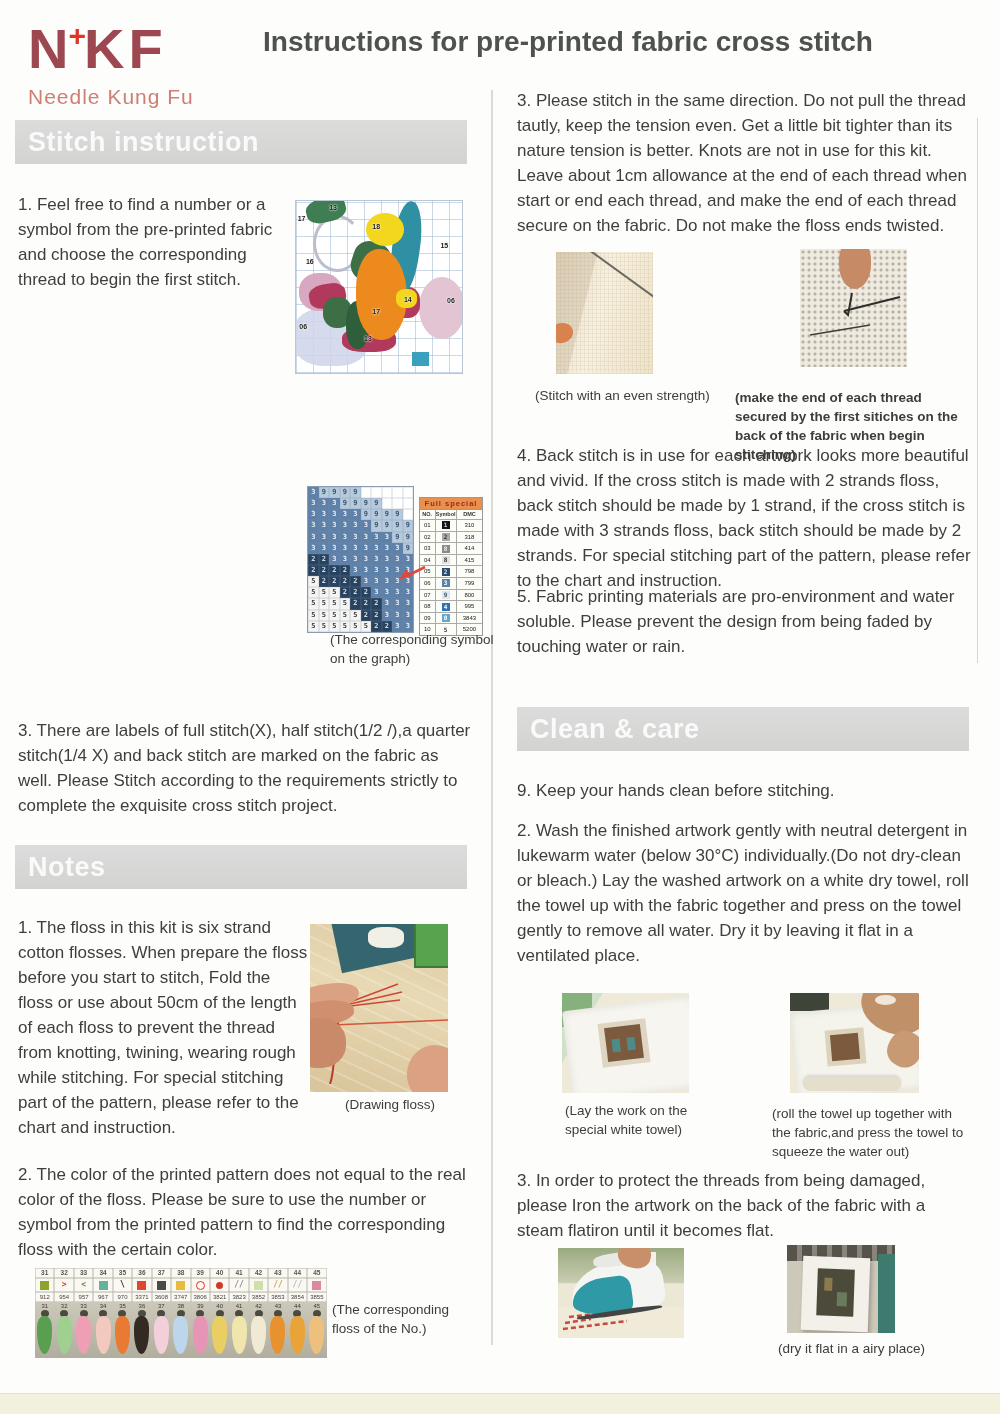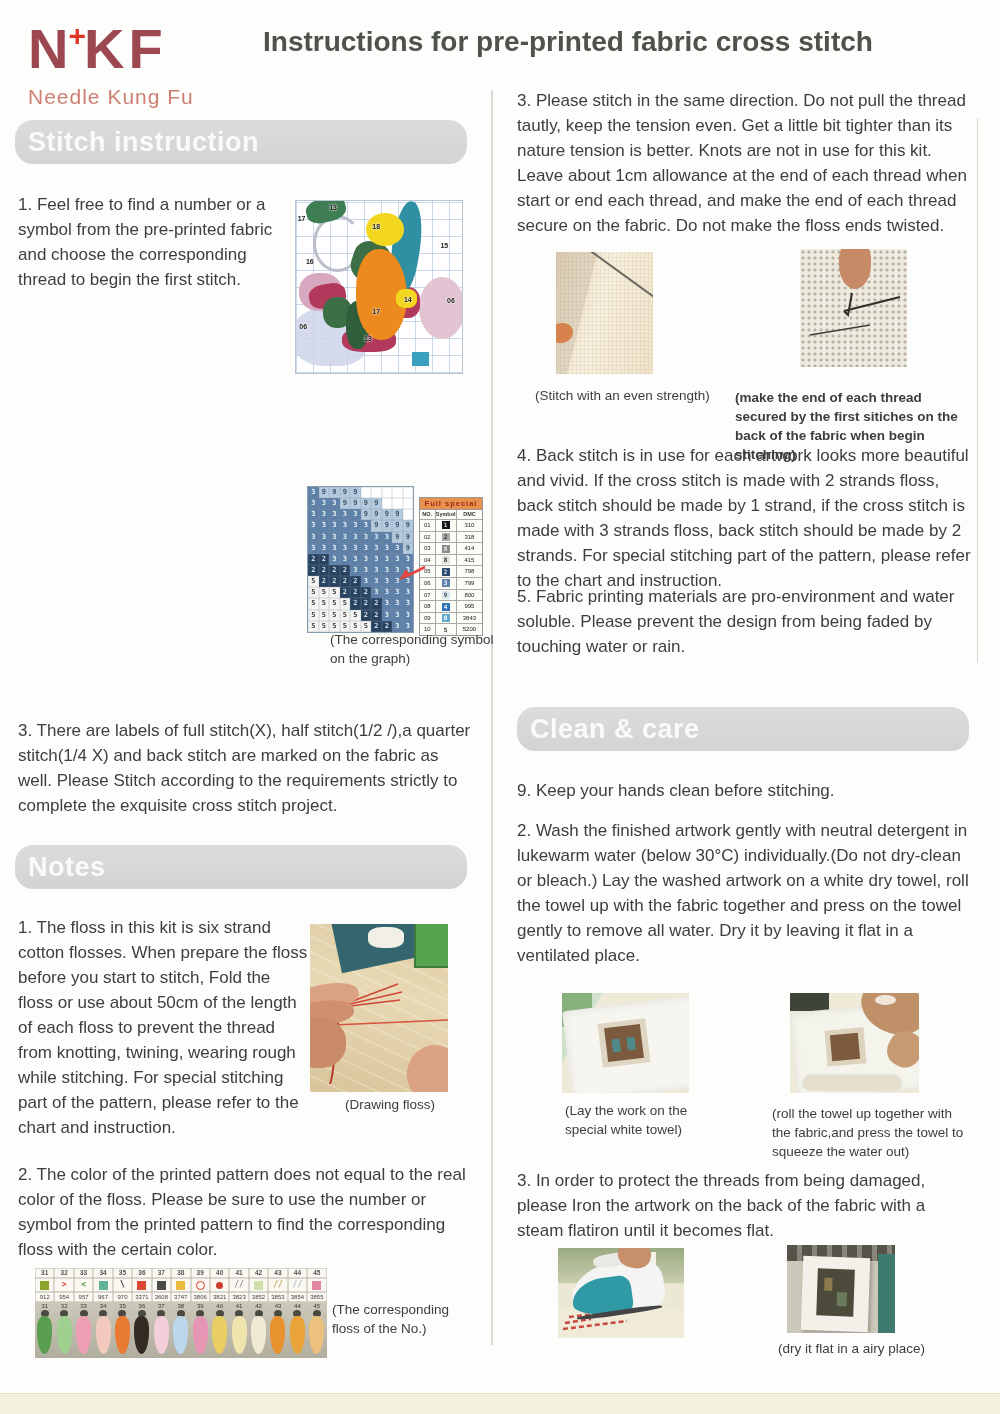--- a/index.html
+++ b/index.html
@@ -2,21 +2,21 @@
 <html><head>
 <meta charset="utf-8">
 <style>
   html,body{margin:0;padding:0;background:#9a9a9a;}
   .page{position:relative;width:1000px;height:1414px;background:#fdfdfb;margin:0 auto;
         font-family:"Liberation Sans",sans-serif;overflow:hidden;}
   .para{position:absolute;font-size:17px;line-height:25px;color:#3e3e3e;margin:0;}
   .caption{position:absolute;font-size:13.5px;line-height:19px;color:#3d3d3d;}
   .barhdr{position:absolute;height:44px;background:linear-gradient(#dcdcdc,#d3d3d1);
           color:#fafafa;font-size:27px;font-weight:700;line-height:44px;padding-left:13px;
-          box-sizing:border-box;width:452px;letter-spacing:.5px;border-radius:18px;}
+          box-sizing:border-box;width:452px;letter-spacing:.5px;}
   
   .logo{position:absolute;left:28px;top:20px;}
   .logo-letters{font-size:56px;font-weight:700;color:#9d4750;letter-spacing:4px;line-height:58px;}
   .logo-letters .plus{display:inline-block;position:relative;top:-22px;font-size:30px;color:#e23423;margin:0 -6px 0 -4px;}
   .logo-sub{font-size:21px;color:#cd7f73;letter-spacing:1px;margin-top:-2px;}
   .title{position:absolute;left:263px;top:26px;width:620px;font-size:28px;font-weight:700;color:#4d524c;}
   
   .photo{position:absolute;overflow:hidden;}
   .abs{position:absolute;}
   

